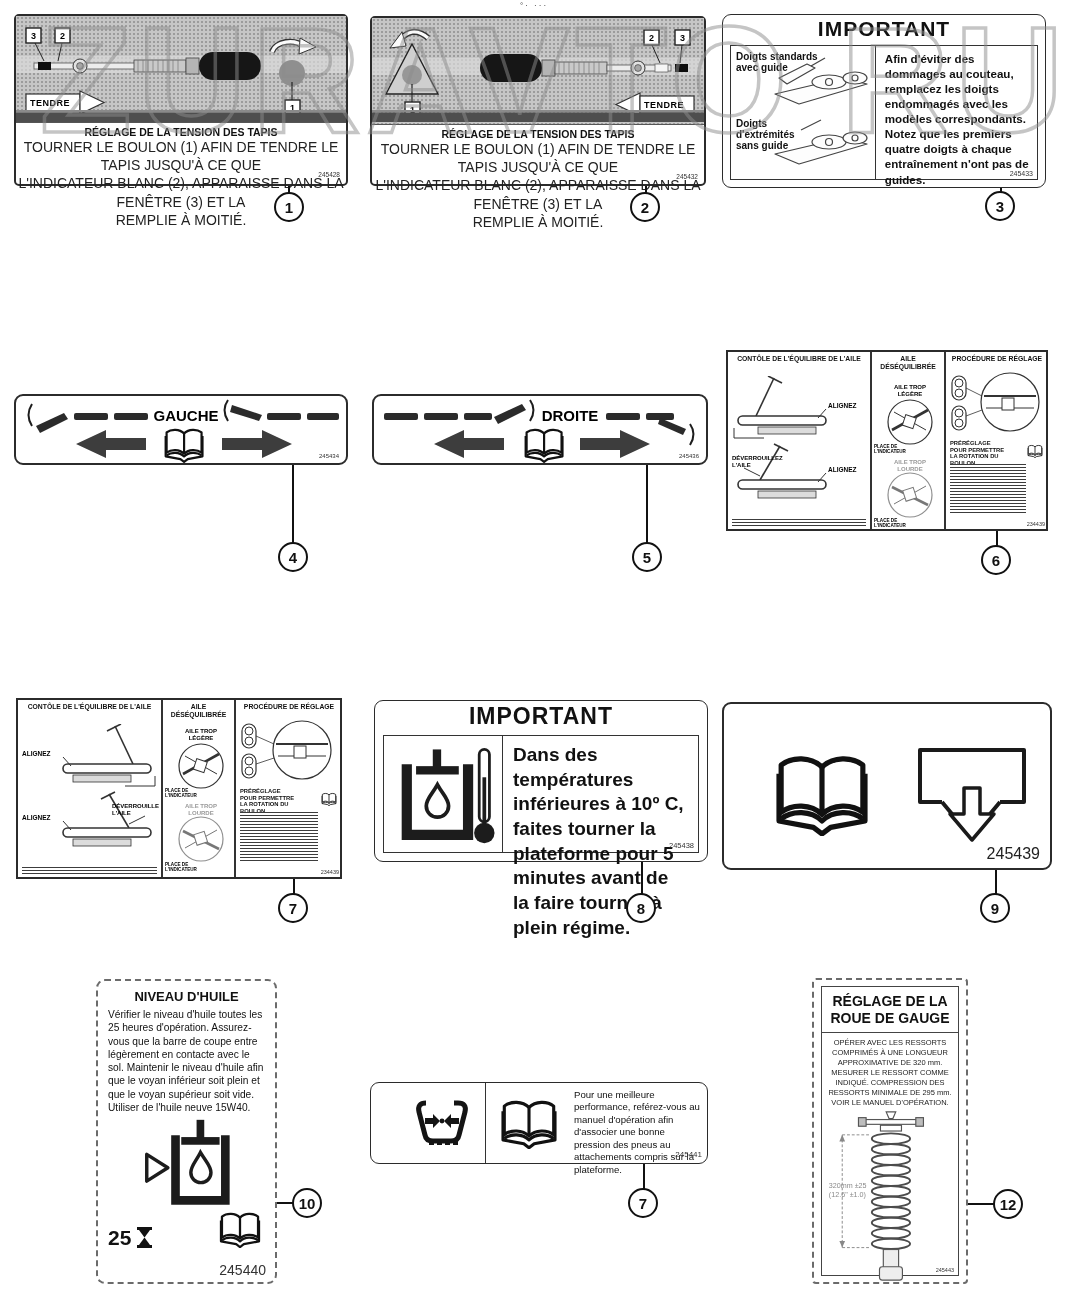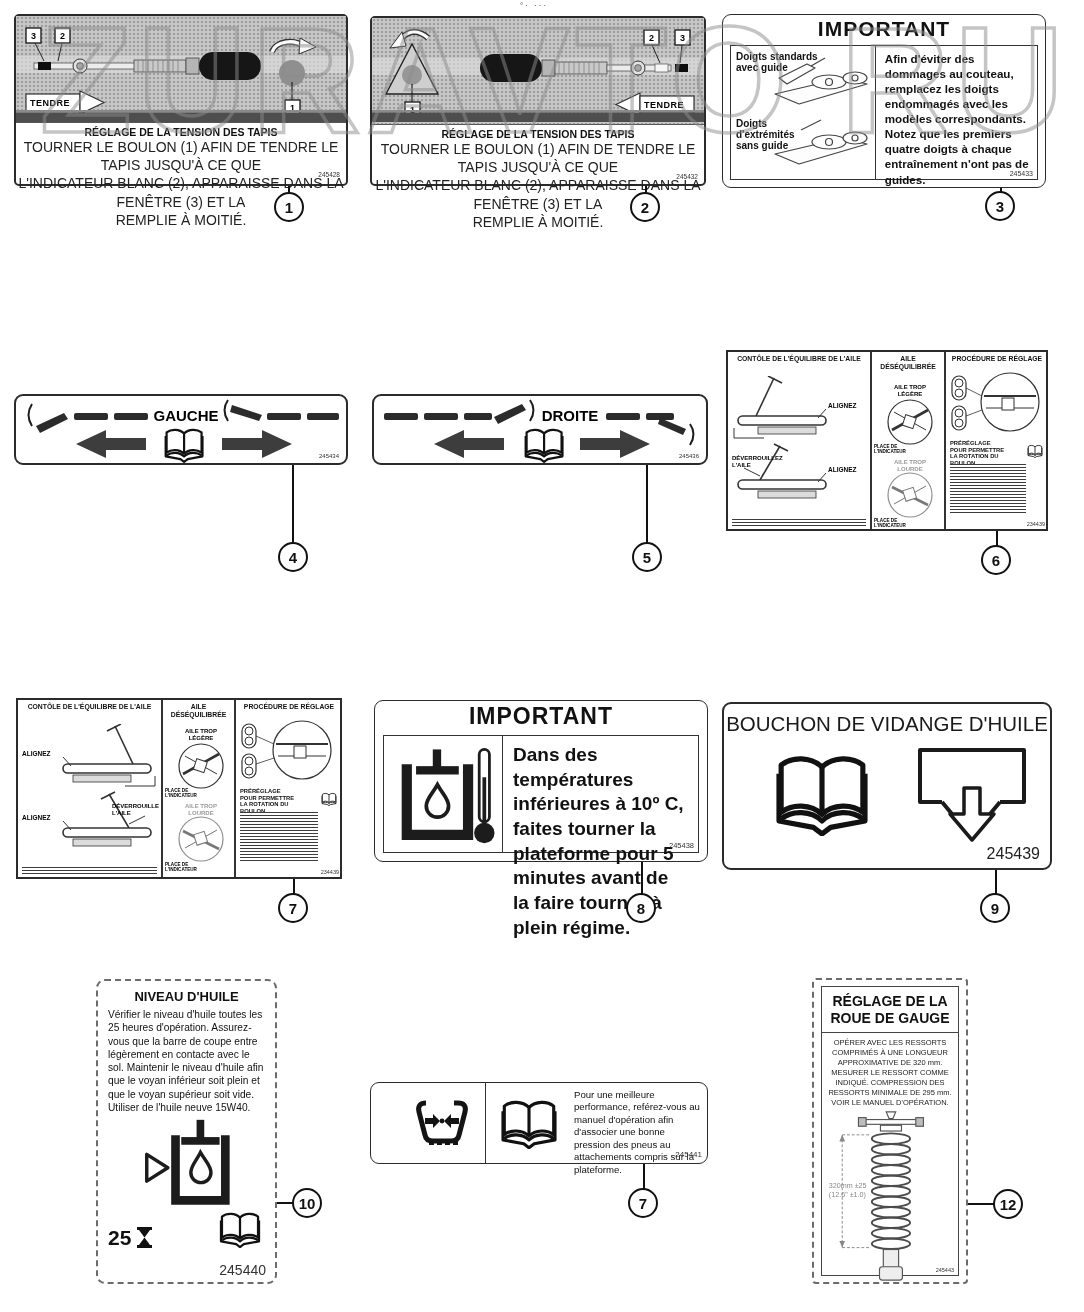--- a/index.html
+++ b/index.html
@@ -401,21 +401,20 @@
         </svg>
       </div>
       <div class="d8-text">
         <p>Dans des températures inférieures à 10º C, faites tourner la plateforme pour 5 minutes avant de la faire tourner à plein régime.</p>
         <span class="pn" style="right:4px;bottom:2px;font-size:7.5px;">245438</span>
       </div>
     </div>
   </div>
 
   <div class="decal rnd" style="left:722px;top:702px;width:330px;height:168px;border-width:2px;">
-    <div class="d9-title">BOUCHON DE VIDANGE D'HUILE</div>
     <svg width="104" height="86" viewBox="0 0 48 40" style="position:absolute;left:46px;top:46px;">
         <use href="#bookicon"></use>
       </svg>
     <svg width="120" height="108" viewBox="0 0 120 108" style="position:absolute;left:188px;top:40px;">
       <path d="M30,58 L8,58 L8,6 L112,6 L112,58 L88,58" fill="none" stroke="#1a1a1a" stroke-width="4" stroke-linejoin="round"></path>
       <path d="M30,58 L40,70 M88,58 L78,70" stroke="#1a1a1a" stroke-width="4"></path>
       <polygon points="52,44 68,44 68,70 82,70 60,96 38,70 52,70" fill="#fff" stroke="#1a1a1a" stroke-width="3.5" stroke-linejoin="round"></polygon>
     </svg>
     <span class="pn" style="right:10px;bottom:5px;font-size:16px;color:#222;">245439</span>
   </div>

